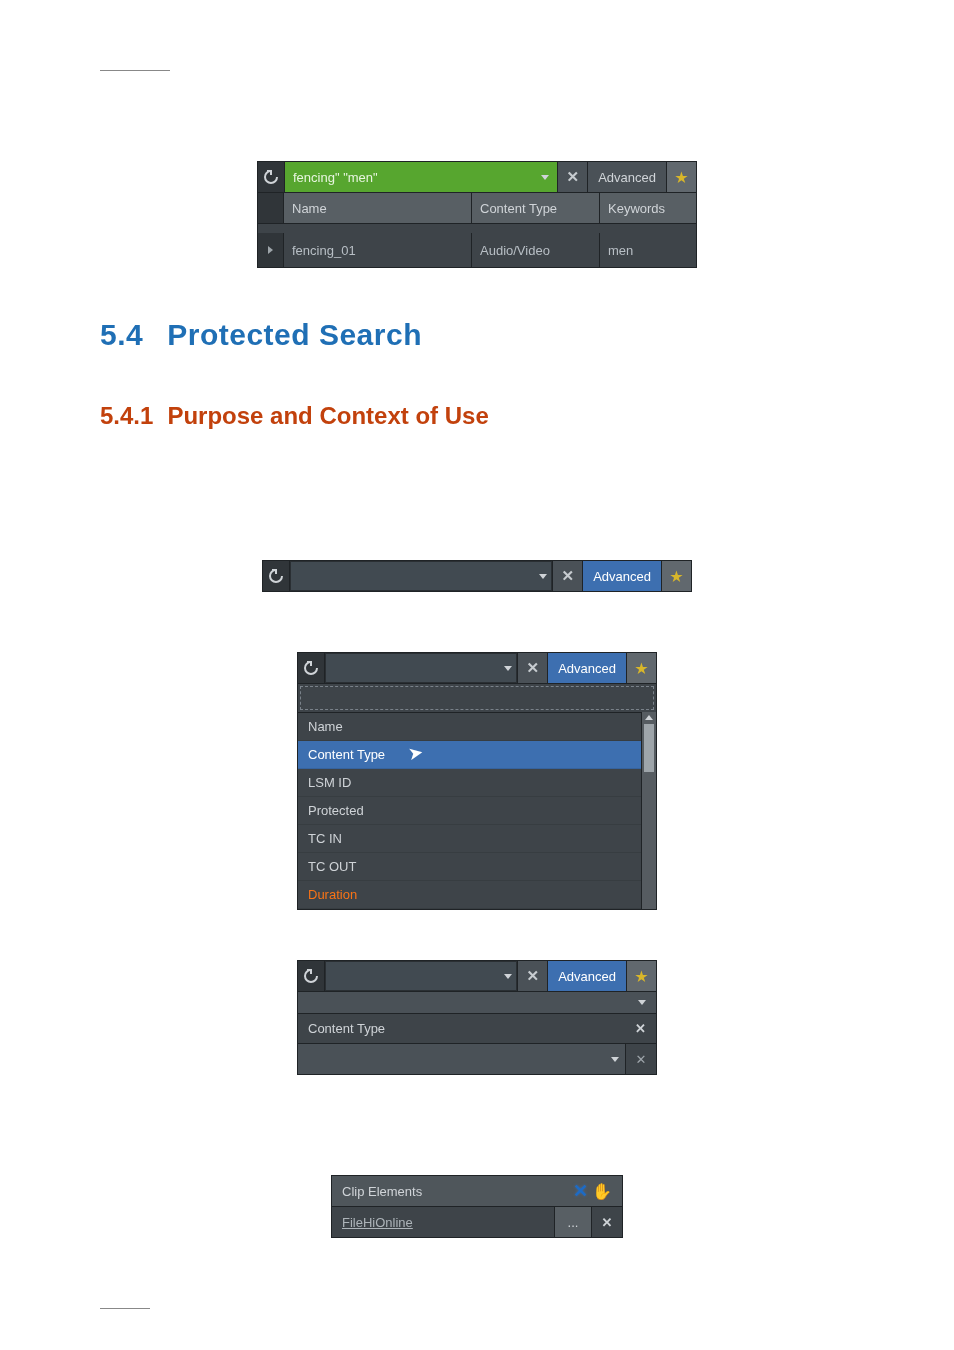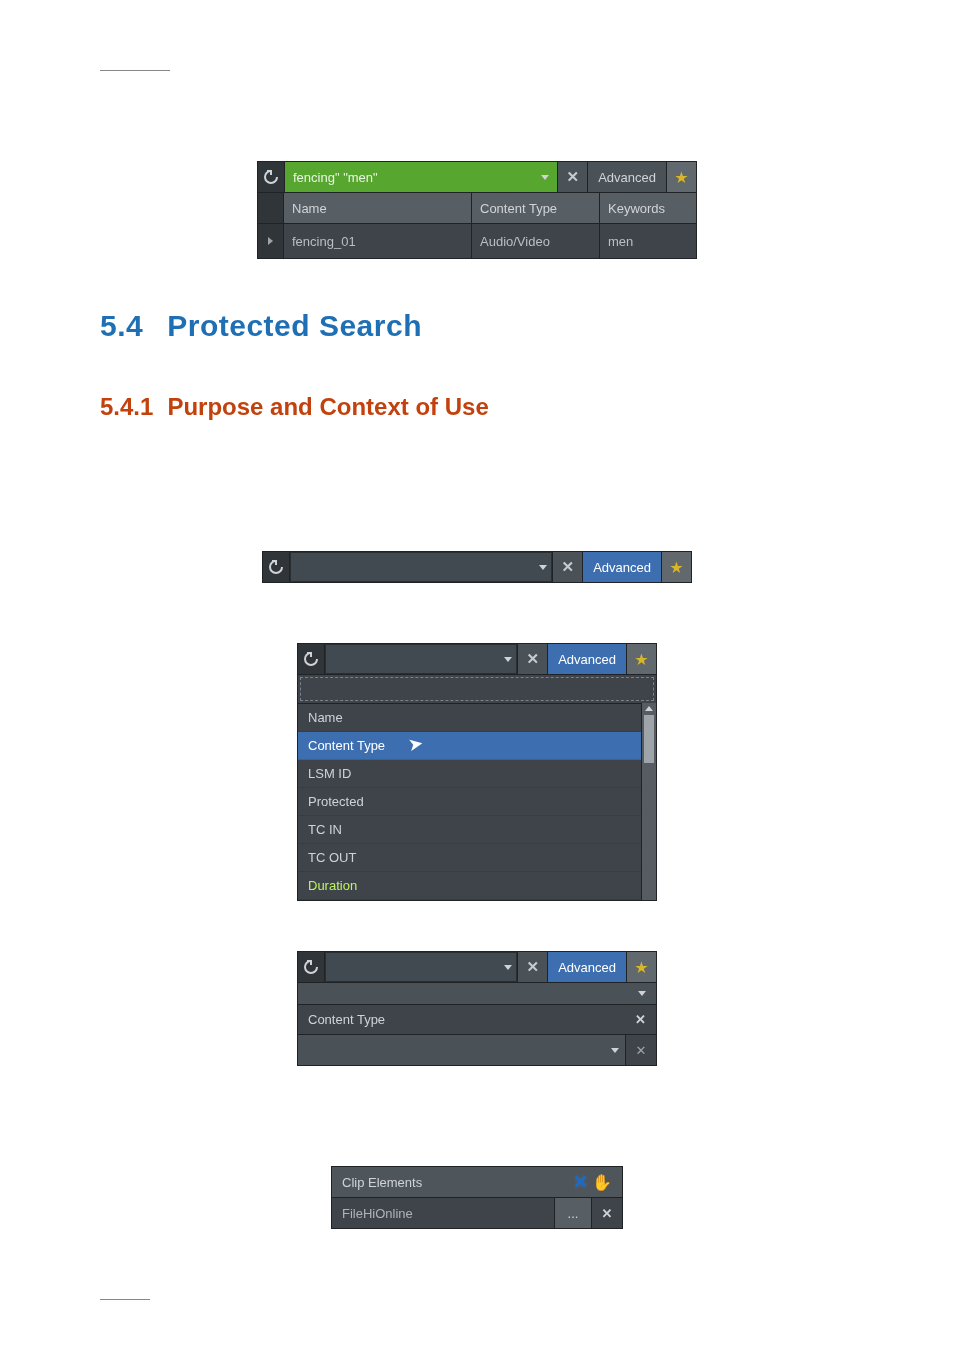--- a/index.html
+++ b/index.html
@@ -95,20 +95,21 @@
   .header-row .cell {
     height: 32px;
     background: #585f64;
     border-top: 1px solid #1f2326;
     border-bottom: 1px solid #1f2326;
   }
   .data-row .cell {
     height: 34px;
     background: #3e4449;
     color: #b8bfc5;
+    margin-top: 9px;
   }
   .caret-cell { width: 26px; justify-content:center; background:#303539 !important; }
 
   .empty-input {
     flex:1; height:30px;
     background:#414a51;
     border:1px solid #2a2f33;
     display:flex;align-items:center;
     padding:0 4px;
     box-sizing:border-box;
@@ -131,21 +132,21 @@
   }
   .dd-item {
     height:28px;
     display:flex;align-items:center;
     padding:0 10px;
     color:#cfd3d7;
     border-bottom:1px solid rgba(0,0,0,0.1);
     box-sizing:border-box;
   }
   .dd-item.highlight { background:#3d6fb0; color:#fff; }
-  .dd-item.dim { color:#bef264; }
+  .dd-item.dim { color:#f97316; }
   .dd-scroll {
     width:14px; background:#565c61;
     border-left:1px solid #1f2326;
   }
   .dd-track { background:#9ea5aa; height:48px; margin:2px;}
 
   .criteria-block .crit-label {
     height:30px;display:flex;align-items:center;
     padding:0 10px;color:#cfd3d7;
     background:#3e4449;
@@ -178,21 +179,21 @@
     text-shadow:0 0 3px rgba(60,120,200,0.6);
   }
   .clip-block .ce-head .hand {
     margin-left:4px;font-size:16px;
   }
   .clip-block .ce-row {
     display:flex;height:30px;border-top:1px solid #1f2326;
   }
   .ce-row .ce-label {
     flex:1;background:#3e4449;display:flex;align-items:center;
-    padding:0 10px;color:#adb4b9;
+    padding:0 10px;color:#adb4b9;text-decoration:underline;
   }
   .ce-row .dots {
     width:36px;background:#585f64;border-left:1px solid #1f2326;
     display:flex;align-items:center;justify-content:center;color:#cfd3d7;
   }
   .ce-row .closeG {
     width:30px;background:#3e4449;border-left:1px solid #1f2326;
     display:flex;align-items:center;justify-content:center;color:#cfd3d7;font-weight:bold;
   }
 

